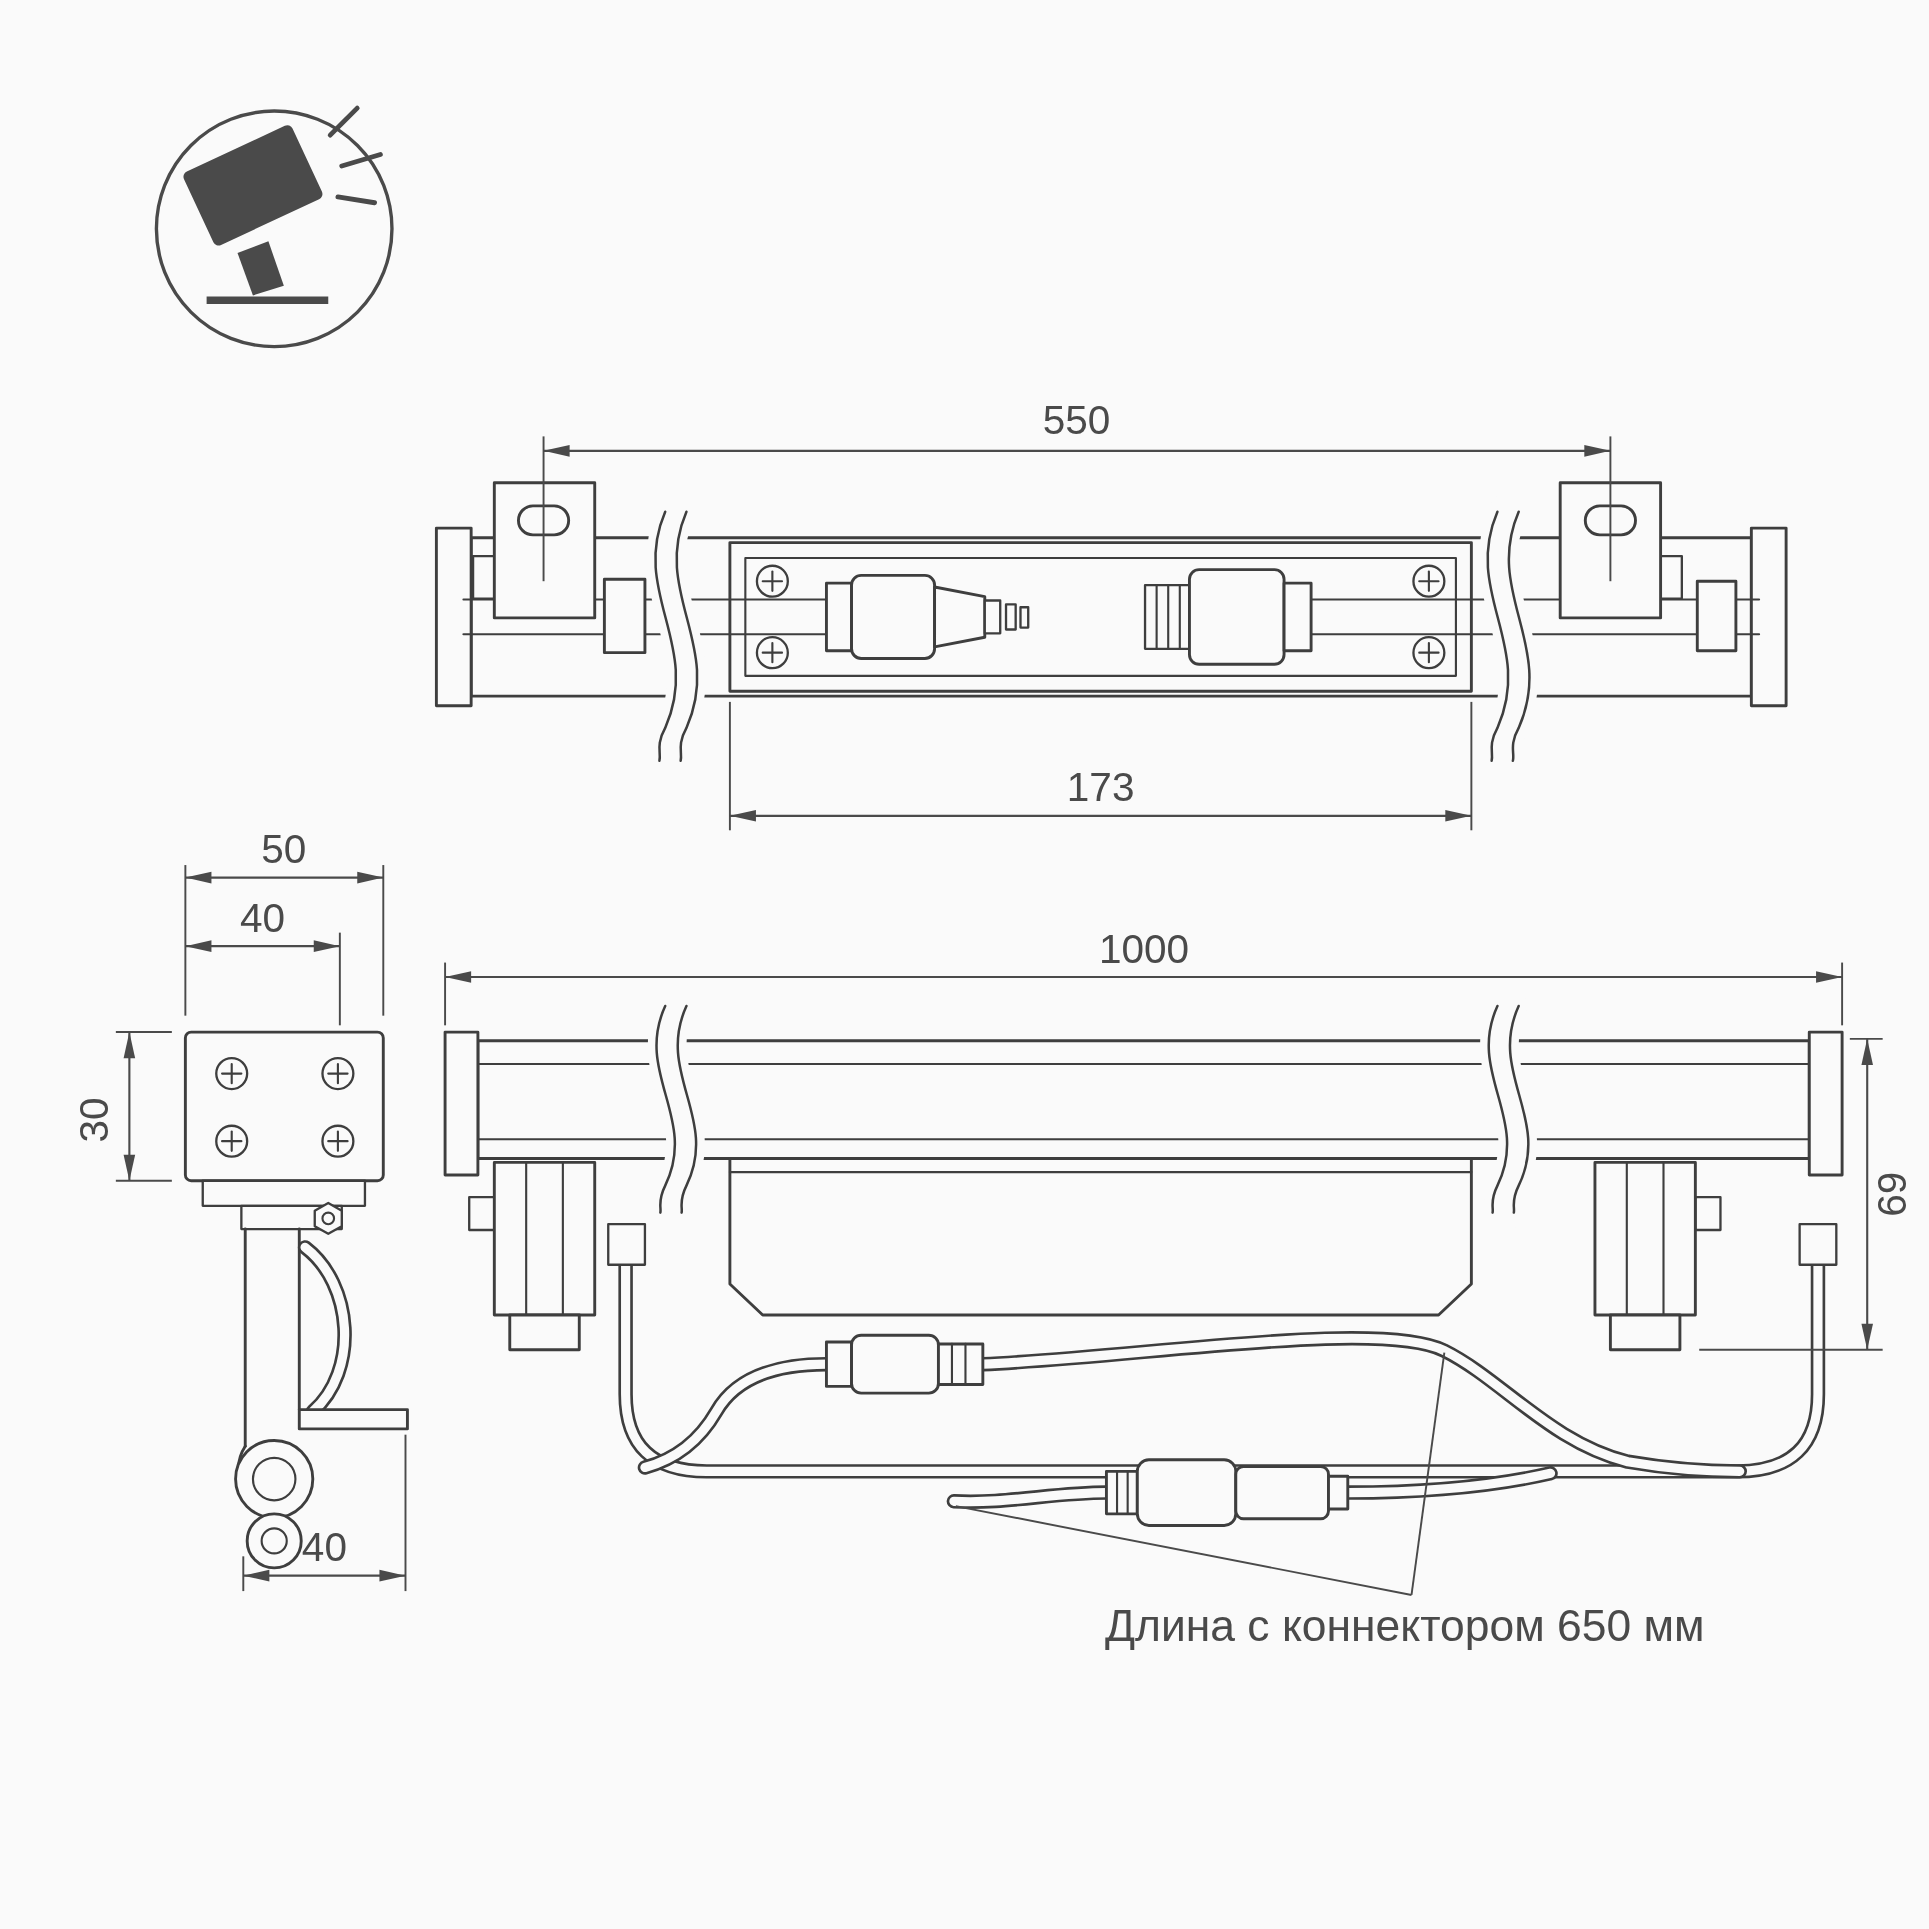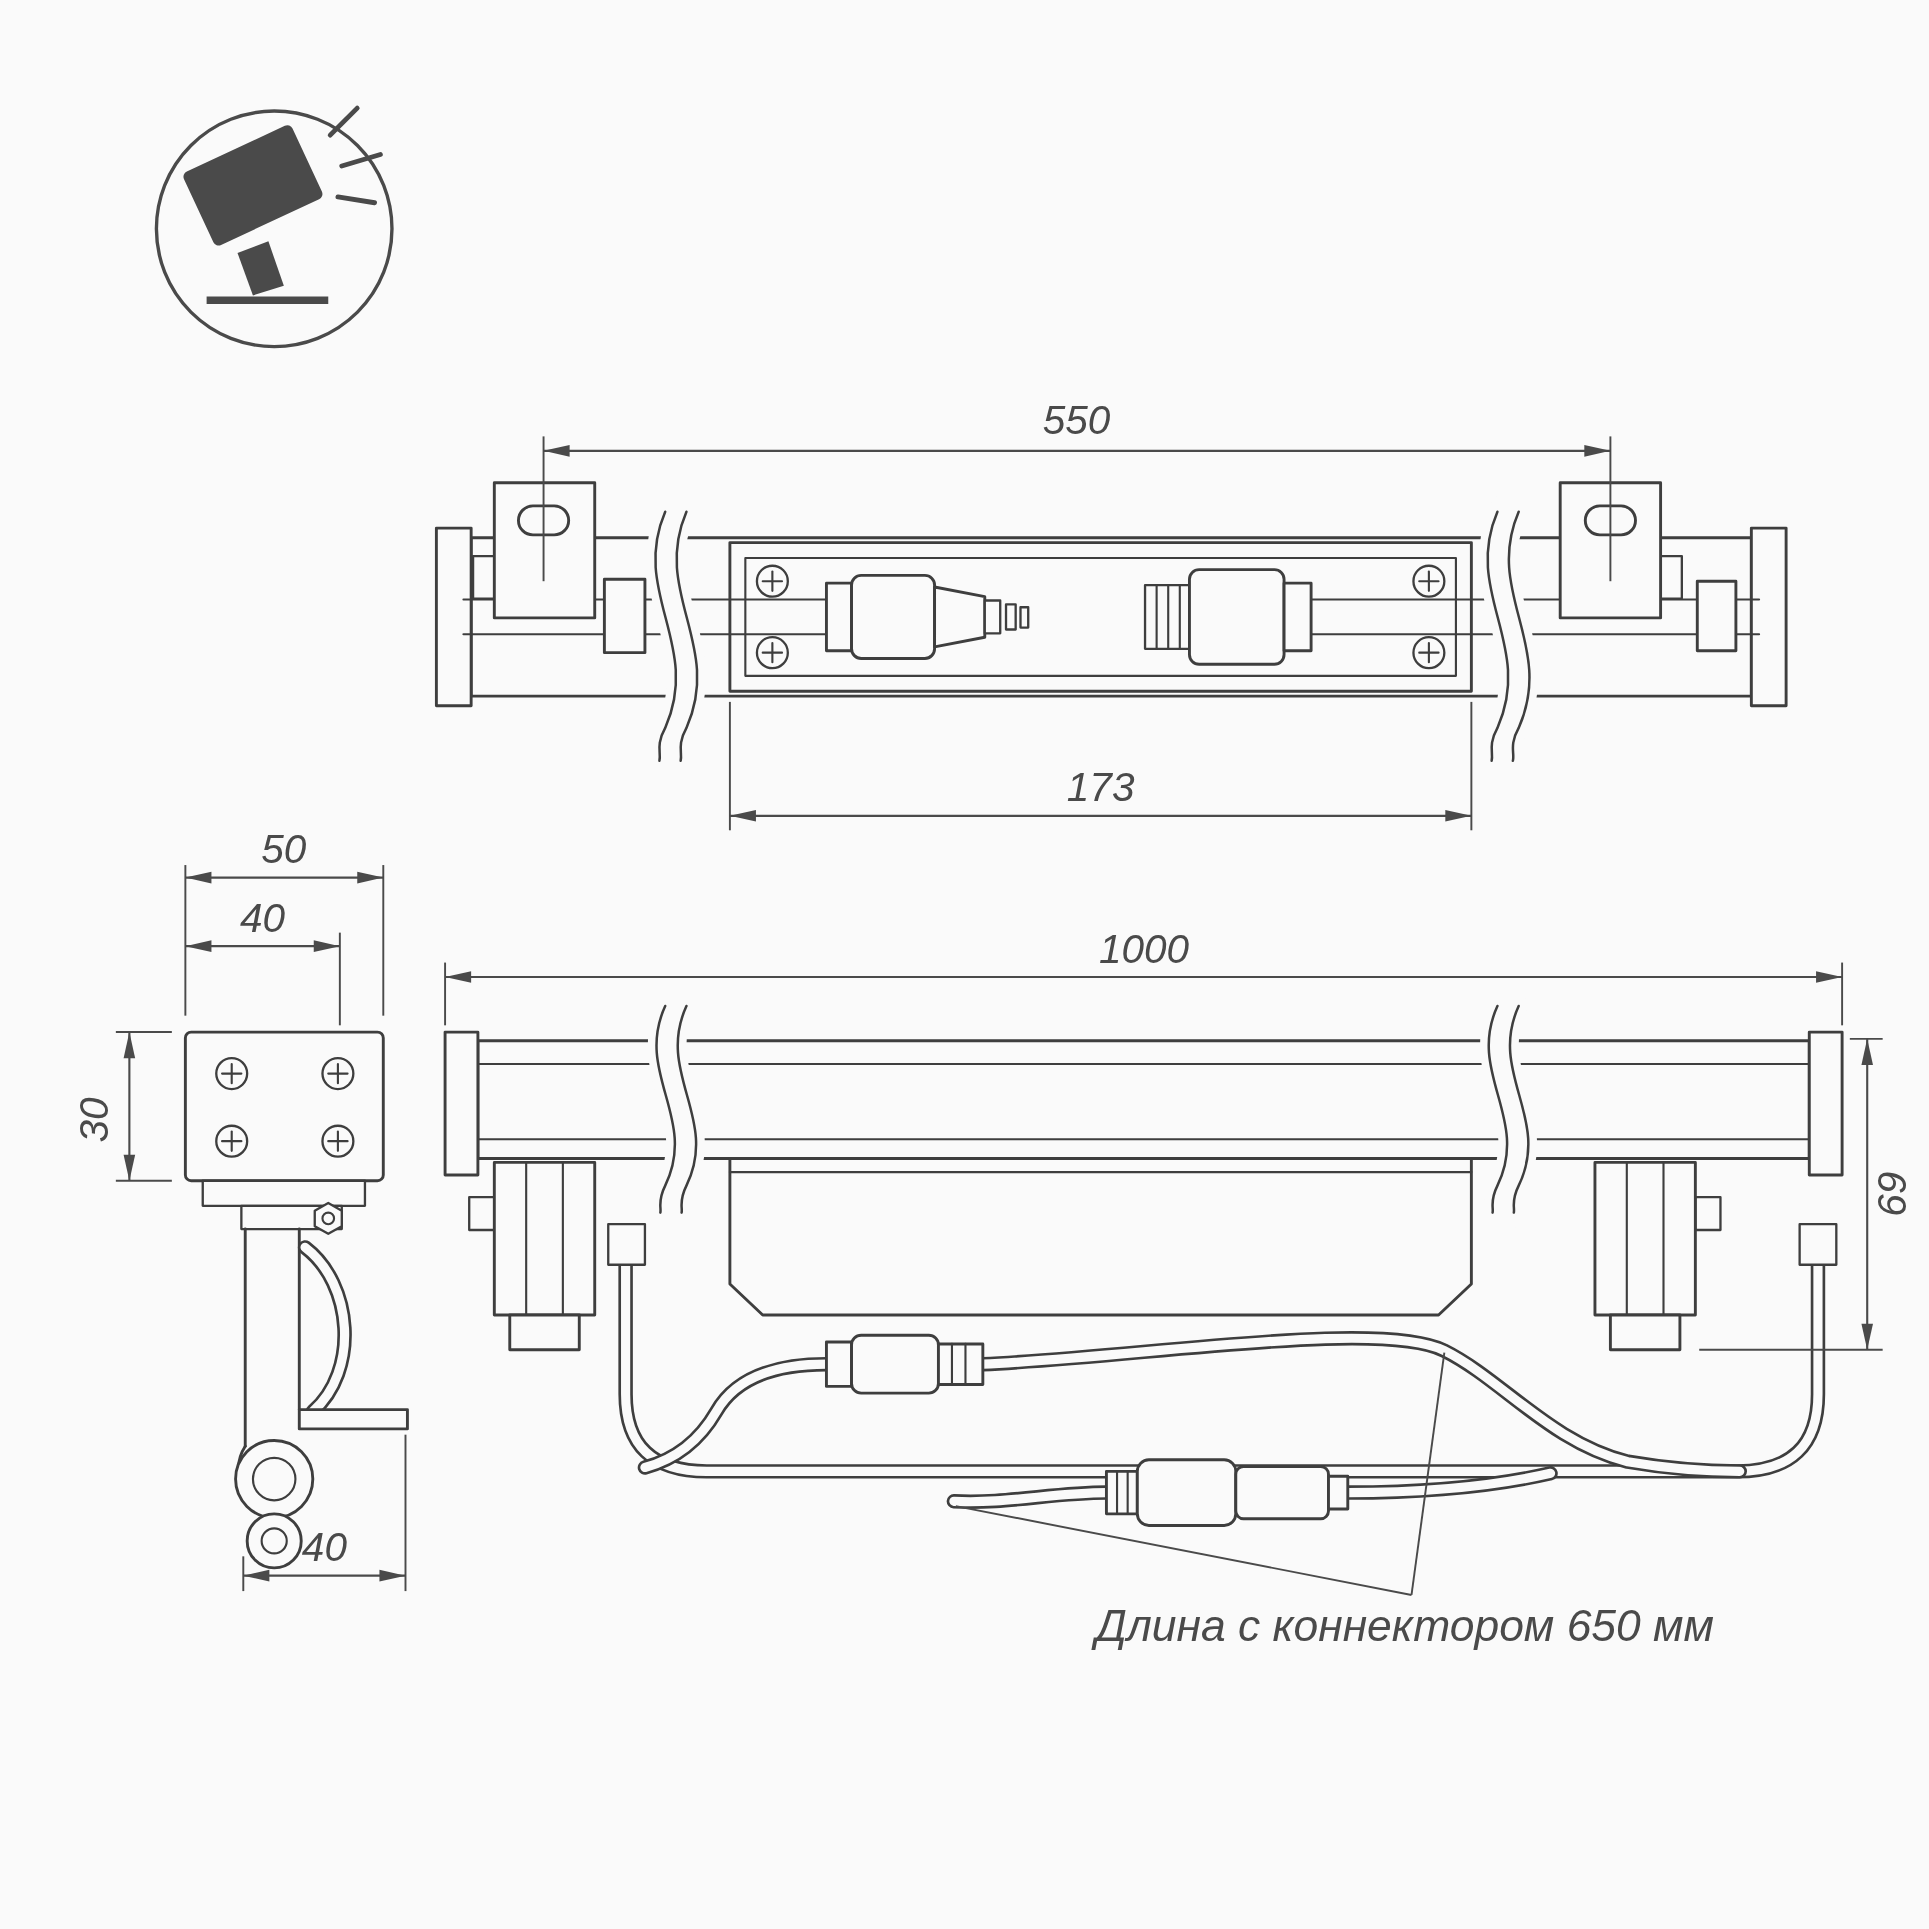--- a/index.html
+++ b/index.html
@@ -2,21 +2,20 @@
 <html><head>
 <meta charset="utf-8">
 <style>
   html, body { margin: 0; padding: 0; background: #fafafa; }
   .page {
     width: 1929px;
     height: 1929px;
     position: relative;
     background: #fafafa;
     font-family: "Liberation Sans", sans-serif;
-    font-style: italic;
   }
   svg { display: block; }
 
   
   .ln  { fill: none; stroke: #3e3e3e; stroke-width: 3; stroke-linecap: round; stroke-linejoin: round; }
   .ln2 { fill: none; stroke: #3e3e3e; stroke-width: 2.2; stroke-linecap: round; stroke-linejoin: round; }
   .fillbg { fill: #fafafa; stroke: #3e3e3e; stroke-width: 3; stroke-linejoin: round; }
   .fillbg2 { fill: #fafafa; stroke: #3e3e3e; stroke-width: 2.4; stroke-linejoin: round; }
 
   

